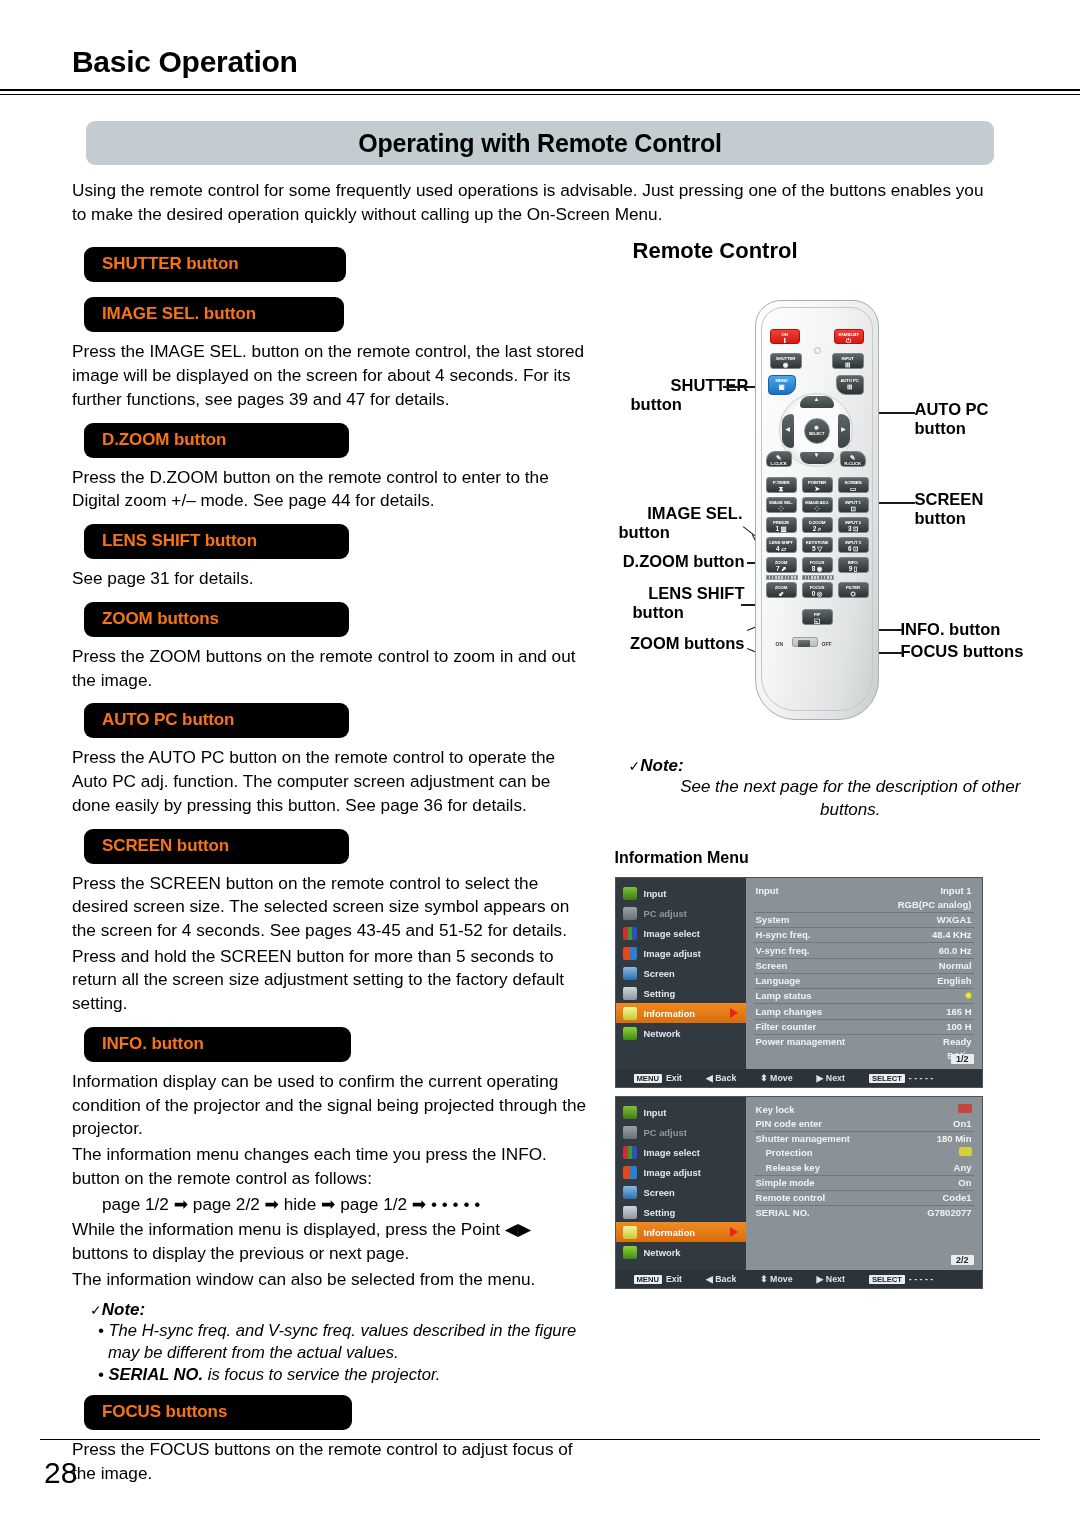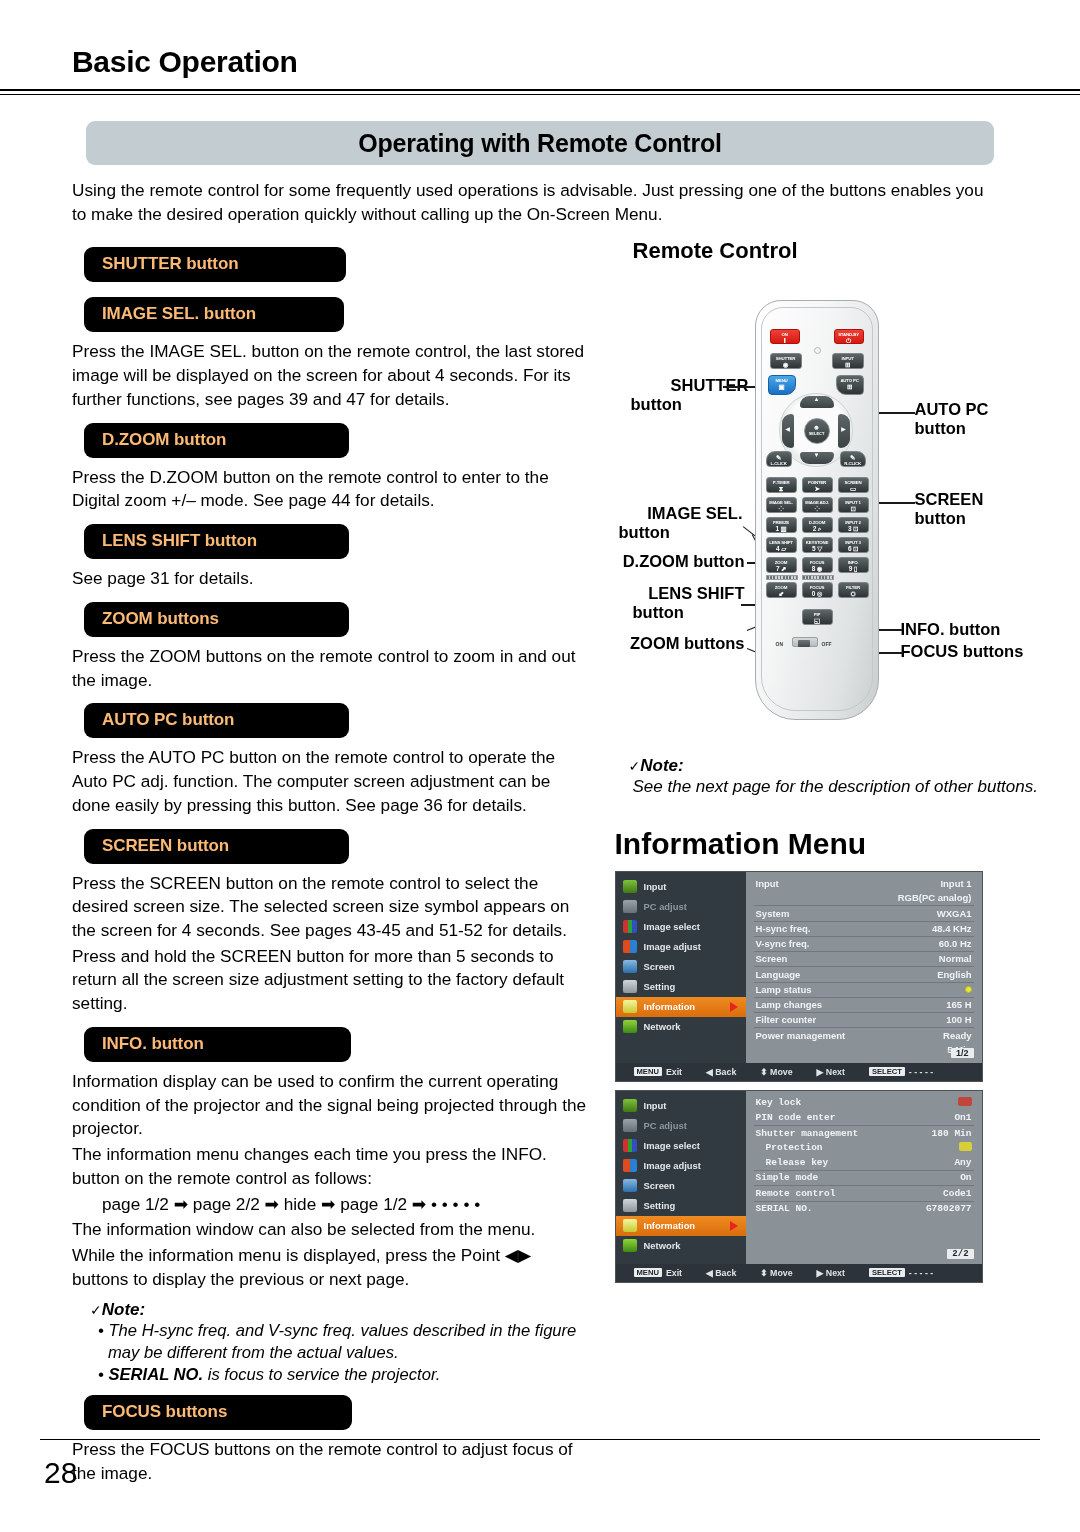--- a/index.html
+++ b/index.html
@@ -37,21 +37,21 @@
 
   
   .body-cols { display: flex; padding: 0 40px 0 72px; margin-top: 12px; }
   .col-left { width: 520px; }
   .col-right { width: 430px; margin-left: 28px; }
 
   
   .pill {
     display: inline-block;
     background: #000;
-    color: #fdba74;
+    color: #f97316;
     border-radius: 9px;
     font-size: 17px;
     font-weight: bold;
     padding: 7px 0 8px 18px;
     margin: 9px 0 6px 12px;
     letter-spacing: -0.1px;
   }
   .pill.w1 { width: 262px; }
   .pill.w2 { width: 260px; }
   .pill.w3 { width: 265px; }
@@ -66,21 +66,21 @@
   .note-title { font-size: 17px; font-style: italic; font-weight: bold; }
   .note-title .check { font-style: normal; font-weight: normal; font-size: 14px; }
   .note-item {
     font-size: 16.6px; font-style: italic; line-height: 1.34;
     margin-left: 8px; text-indent: -10px; padding-left: 10px;
   }
   .note-item b { font-weight: bold; font-style: italic; }
 
   
   .rc-title { font-size: 22px; font-weight: bold; margin-left: 18px; }
-  .im-title { font-size: 30px; font-weight: bold; margin-left: 0px; }
+  .im-title { font-size: 16px; font-weight: bold; margin-left: 0px; }
 
   .remote-area { position: relative; height: 470px; margin-top: 18px; }
 
   
   .remote {
     position: absolute; left: 140px; top: 18px;
     width: 124px; height: 420px;
     background: linear-gradient(100deg,#ffffff 0%,#f4f5f5 40%,#dfe2e3 78%,#c9cdce 100%);
     border: 1.4px solid #a8adaf;
     border-radius: 26px 26px 40px 40px;
@@ -138,21 +138,21 @@
   }
 
   
   .callout { position: absolute; font-size: 16.5px; font-weight: bold; line-height: 1.12; }
   .callout.r { text-align: left; }
   .lead { position:absolute; background:#1a1a1a; height:1.4px; }
 
   
   .note-right { margin-top: 4px; margin-left: 14px; }
   .note-right .nt { font-size: 17px; font-style: italic; font-weight: bold; }
-  .note-right .nb { font-size: 17px; font-style: italic; line-height: 1.32; margin-left: 4px; }
+  .note-right .nb { font-size: 17px; font-style: italic; line-height: 1.32; margin-left: 32px; text-align: center; }
 
   
   .osd {
     width: 368px; background: #1c1f24;
     border: 1px solid #4e5358;
     margin-top: 10px;
   }
   .osd-main { display: flex; }
   .osd-side {
     width: 130px; background: #323a41; padding: 5px 0 8px 0; position: relative;
@@ -253,22 +253,22 @@
     <p class="para">Press the AUTO PC button on the remote control to operate the Auto PC adj. function. The computer screen adjustment can be done easily by pressing this button. See page 36 for details.</p>
 
     <div class="pill w3">SCREEN button</div>
     <p class="para">Press the SCREEN button on the remote control to select the desired screen size. The selected screen size symbol appears on the screen for 4 seconds. See pages 43-45 and 51-52 for details.</p>
     <p class="para">Press and hold the SCREEN button for more than 5 seconds to return all the screen size adjustment setting to the factory default setting.</p>
 
     <div class="pill w4">INFO. button</div>
     <p class="para">Information display can be used to confirm the current operating condition of the projector and the signal being projected through the projector.</p>
     <p class="para">The information menu changes each time you press the INFO. button on the remote control as follows:</p>
     <p class="indent-line">page 1/2 ➡ page 2/2 ➡ hide ➡ page 1/2 ➡ • • • • •</p>
+    <p class="para">While the information menu is displayed, press the Point ◀▶ buttons to display the previous or next page.</p>
     <p class="para">The information window can also be selected from the menu.</p>
-    <p class="para">While the information menu is displayed, press the Point ◀▶ buttons to display the previous or next page.</p>
 
     <div class="note-block">
       <div class="note-title">
         <span class="check">✓</span><span>Note:</span>
       </div>
       <p class="note-item">
         • <span>The H-sync freq. and V-sync freq. values described in the figure may be different from the actual values.</span>
       </p>
       <p class="note-item">
         • <b>SERIAL NO.</b><span> is focus to service the projector.</span>
@@ -599,21 +599,21 @@
           <div class="osd-side-item active">
               <span class="ic" style="background:linear-gradient(180deg,#f5f5a0,#c8c830)"></span>
               <span>Information</span>
               <span class="arrow"></span>
             </div>
           <div class="osd-side-item">
               <span class="ic" style="background:linear-gradient(180deg,#8fd43a,#3f8a14)"></span>
               <span>Network</span>
             </div>
         </div>
-        <div class="osd-panel" style="min-height:154px;font-family:Liberation Mono, monospace;">
+        <div class="osd-panel" style="min-height:154px;">
           <div class="osd-row nob">
               <span class="k">Key lock</span>
               <span class="v"><span class="icon-key"></span></span>
             </div>
           <div class="osd-row">
               <span class="k">PIN code enter</span>
               <span class="v">On1</span>
             </div>
           <div class="osd-row nob">
               <span class="k">Shutter management</span>

